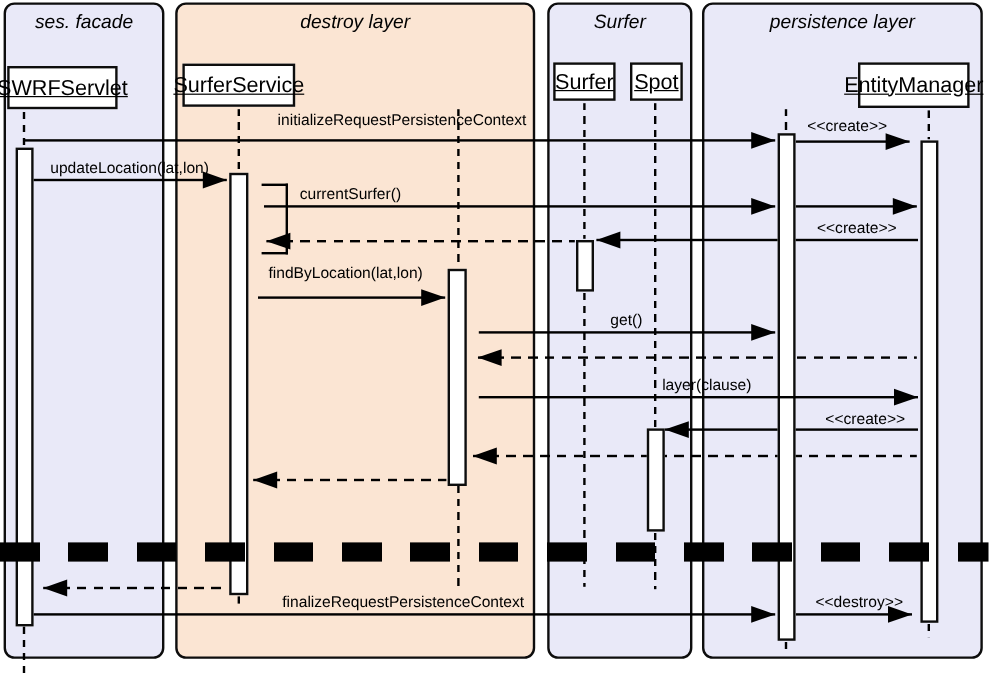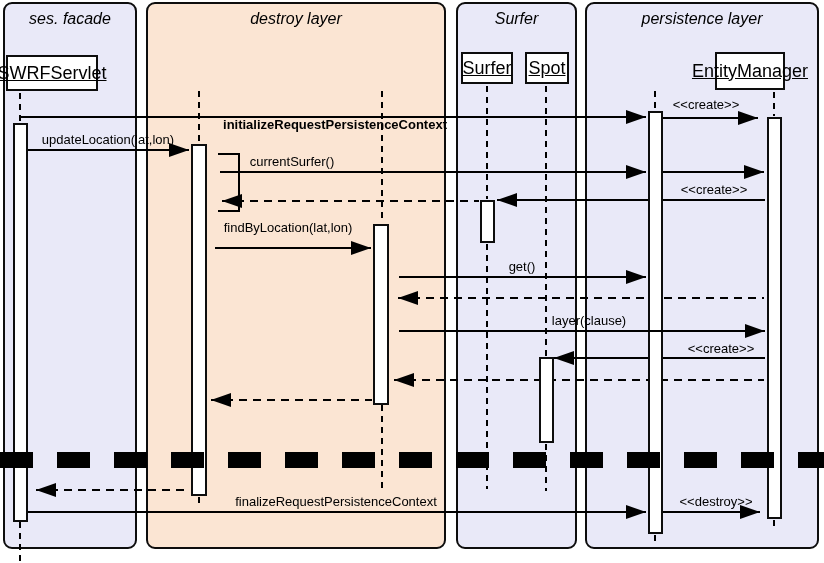--- a/index.html
+++ b/index.html
@@ -46,21 +46,21 @@
     <div class="lldash" style="left: 486px; top: 86px; width: 2px; height: 113px;"></div>
     <div class="lldash" style="left: 486px; top: 244px; width: 2px; height: 245px;"></div>
     <div class="lldash" style="left: 545px; top: 86px; width: 2px; height: 270px;"></div>
     <div class="lldash" style="left: 545px; top: 444px; width: 2px; height: 47px;"></div>
     <div class="lldash" style="left: 654px; top: 91px; width: 2px; height: 19px;"></div>
     <div class="lldash" style="left: 654px; top: 535px; width: 2px; height: 8px;"></div>
     <div class="lldash" style="left: 773px; top: 92px; width: 2px; height: 24px;"></div>
     <div class="lldash" style="left: 773px; top: 520px; width: 2px; height: 11px;"></div>
     <div class="msg-line" style="left: 20px; top: 116px; width: 626px; height: 2px;"></div>
     <div class="msg-head right" style="left: 626px; top: 110px;"></div>
-    <div class="msg-label" style="left: 335px; top: 117px; font-weight: bold;">initializeRequestPersistenceContext</div>
+    <div class="msg-label" style="left: 335px; top: 92px;">initializeRequestPersistenceContext</div>
     <div class="msg-line" style="left: 663px; top: 117px; width: 95px; height: 2px;"></div>
     <div class="msg-head right" style="left: 738px; top: 111px;"></div>
     <div class="msg-label" style="left: 706px; top: 97px;">&lt;&lt;create&gt;&gt;</div>
     <div class="msg-line" style="left: 27px; top: 149px; width: 162px; height: 2px;"></div>
     <div class="msg-head right" style="left: 169px; top: 143px;"></div>
     <div class="msg-label" style="left: 108px; top: 132px;">updateLocation(lat,lon)</div>
     <div class="msg-line" style="left: 220px; top: 171px; width: 426px; height: 2px;"></div>
     <div class="msg-head right" style="left: 626px; top: 165px;"></div>
     <div class="msg-label" style="left: 292px; top: 154px;">currentSurfer()</div>
     <div class="msg-line" style="left: 663px; top: 171px; width: 101px; height: 2px;"></div>
@@ -102,23 +102,26 @@
     <div class="act" style="left: 13px; top: 123px; width: 15px; height: 399px;"></div>
     <div class="act" style="left: 191px; top: 144px; width: 16px; height: 352px;"></div>
     <div class="act" style="left: 373px; top: 224px; width: 16px; height: 181px;"></div>
     <div class="act" style="left: 480px; top: 200px; width: 15px; height: 43px;"></div>
     <div class="act" style="left: 539px; top: 357px; width: 15px; height: 86px;"></div>
     <div class="act" style="left: 648px; top: 111px; width: 15px; height: 423px;"></div>
     <div class="act" style="left: 767px; top: 117px; width: 15px; height: 402px;"></div>
     <div class="llbox" style="left: 6px; top: 55px; width: 92px; height: 36px;">
       <span>SWRFServlet</span>
     </div>
+    <div class="llbox" style="left: 152px; top: 53px; width: 94px; height: 36px;">
+      <span>SurferService</span>
+    </div>
     <div class="llbox" style="left: 461px; top: 52px; width: 52px; height: 32px;">
       <span>Surfer</span>
     </div>
     <div class="llbox" style="left: 525px; top: 52px; width: 44px; height: 32px;">
       <span>Spot</span>
     </div>
-    <div class="llbox" style="left: 715px; top: 52px; width: 70px; height: 38px;">
+    <div class="llbox" style="left: 715px; top: 52px; width: 93px; height: 38px;">
       <span>EntityManager</span>
     </div>
     <div class="separator" style="left: 0px; top: 452px; width: 824px; height: 16px;"></div>
   </div>
 
 </body></html>

